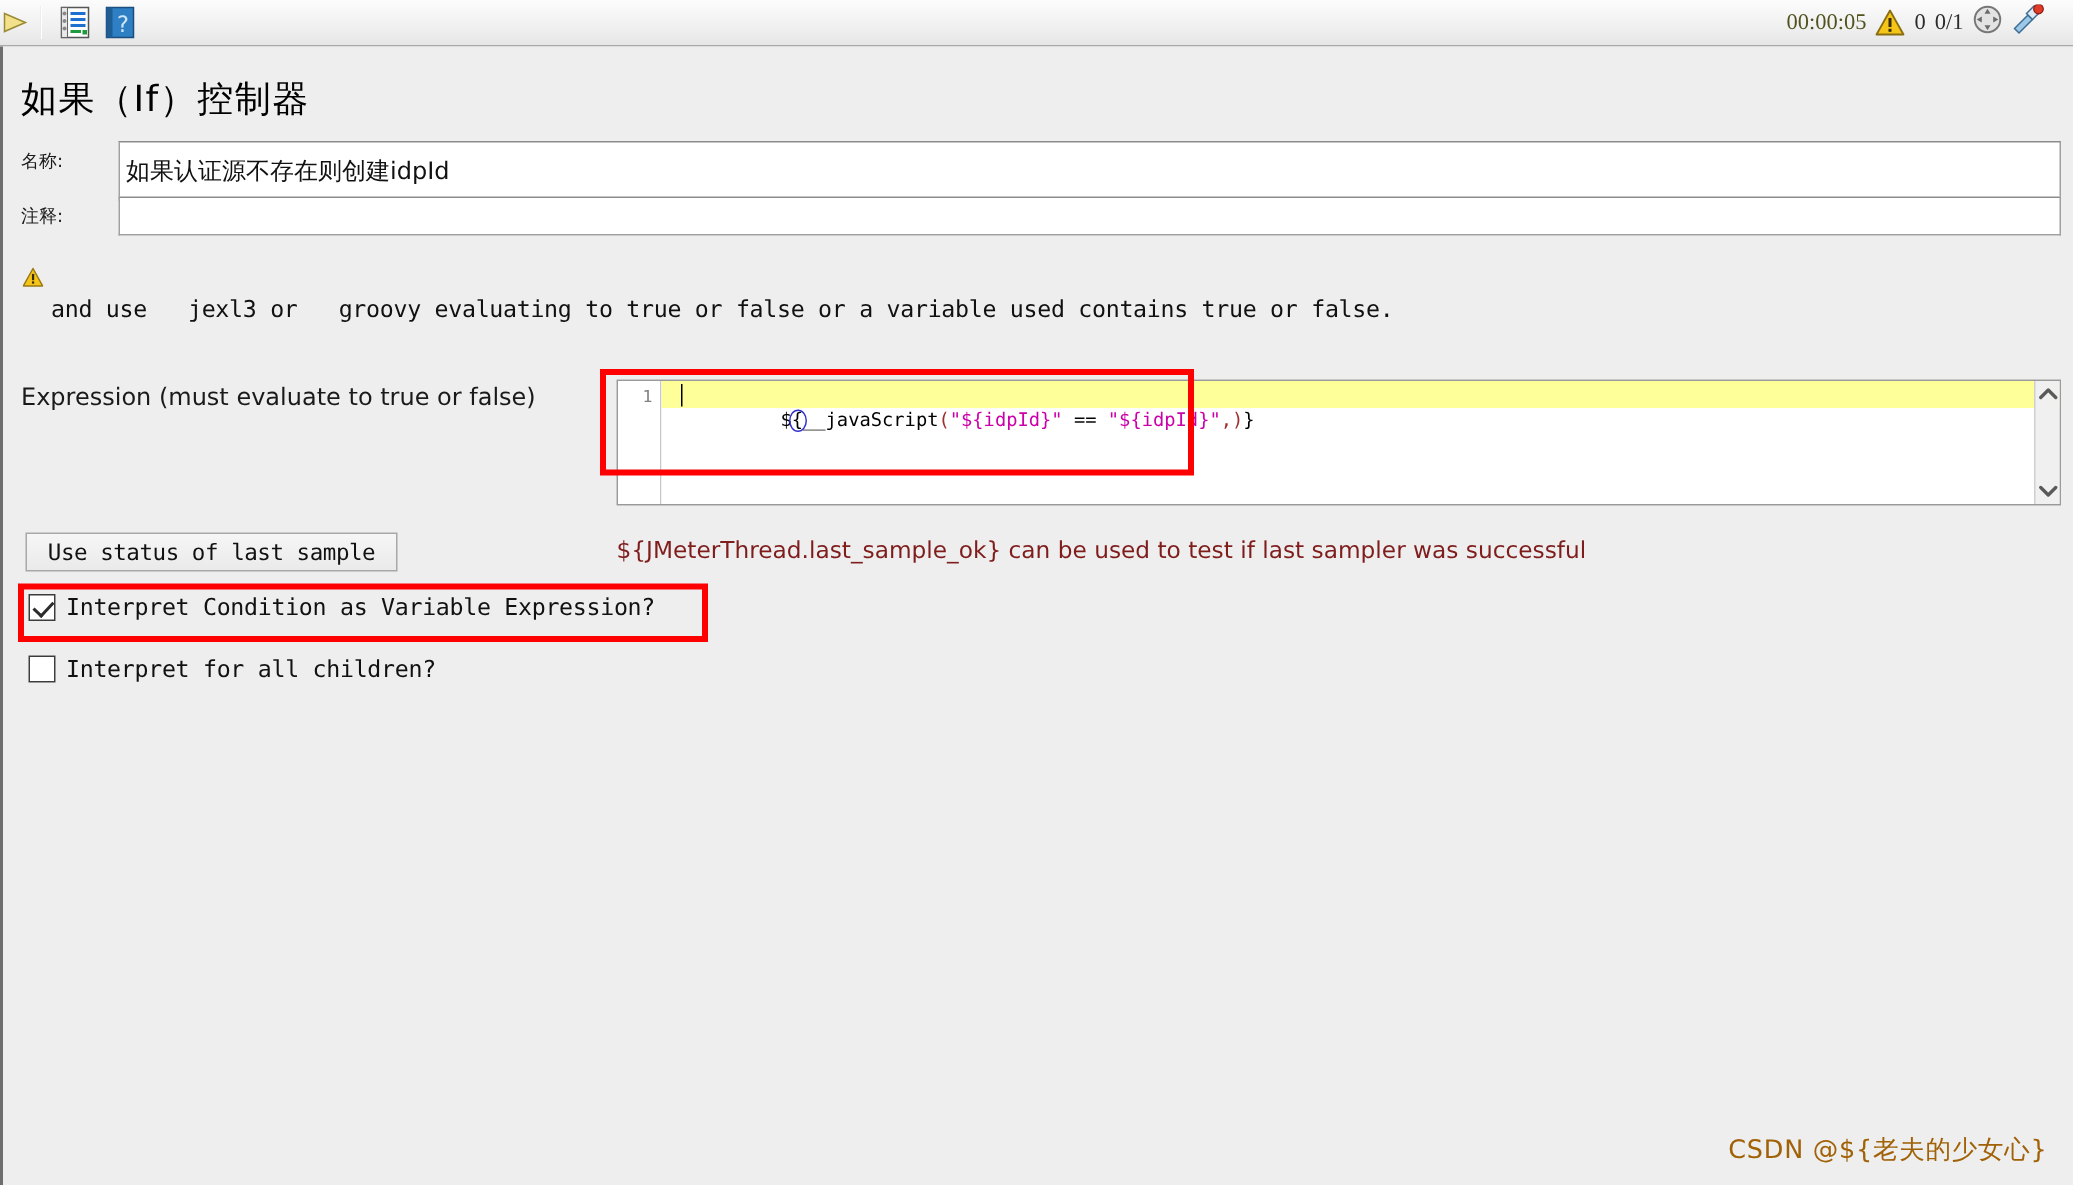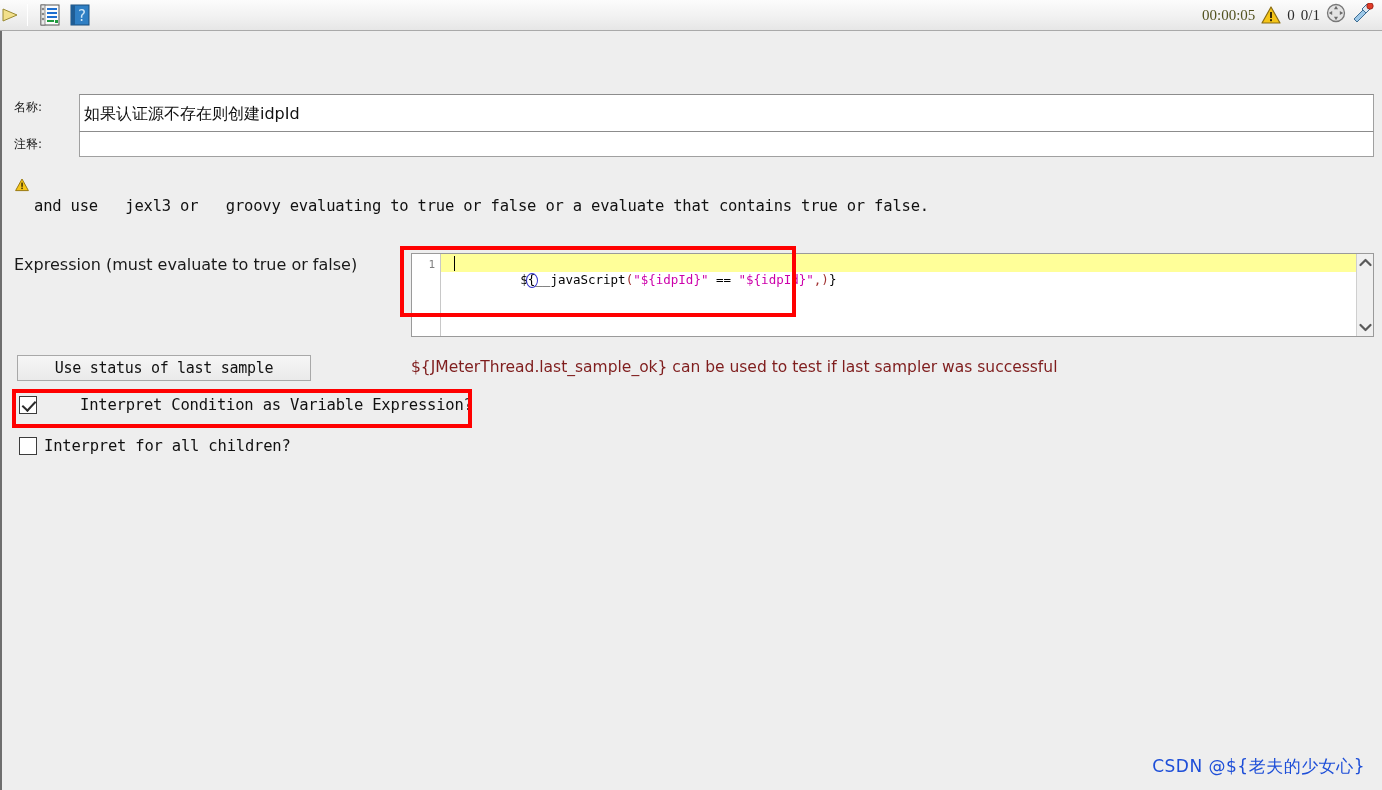--- a/index.html
+++ b/index.html
@@ -34,21 +34,21 @@
   .icon-play {
     width: 20px; height: 22px; position: relative; margin-left: 1px;
   }
   .icon-play svg { display:block; }
 
   .icon-notes { width: 24px; height: 24px; margin: 0 4px; }
   .icon-help  { width: 22px; height: 24px; margin: 0 3px; }
 
   .tb-right {
     margin-left: auto; display: flex; align-items: center;
-    padding-right: 8px; gap: 6px;
+    padding-right: 19px; gap: 6px;
     font-family: "Liberation Serif", serif;
     font-size: 15px; color: #3b3b18;
   }
   .tb-time { color: #52521f; letter-spacing: 0px; font-size:15px; }
   .warn-tri { display:block; }
   .tb-num { color: #2a2a2a; font-size: 15px; }
   .icon-circle { width: 20px; height: 20px; }
   .icon-brush  { width: 22px; height: 20px; }
 
   
@@ -190,21 +190,21 @@
   .vs-btn {
     width: 17px; height: 17px;
     display: flex; align-items: center; justify-content: center;
   }
   .vs-up { position: absolute; top: 0; left: 0; }
   .vs-dn { position: absolute; bottom: 0; left: 0; }
 
   
   .btn {
     position: absolute; left: 15px; top: 324px;
-    width: 294px; height: 26px;
+    width: 248px; height: 26px;
     background: linear-gradient(#f6f6f6, #eaeaea);
     border: 1px solid #a8a8a8;
     font-family: "DejaVu Sans Mono", "Liberation Mono", monospace;
     font-size: 15px; color: #111;
     cursor: default;
     display: flex; align-items: center; justify-content: center;
     letter-spacing: -0.3px;
   }
 
   .hint {
@@ -215,21 +215,21 @@
   }
 
   
   .cbrow {
     position: absolute;
     display: flex; align-items: center;
     font-family: "DejaVu Sans Mono", "Liberation Mono", monospace;
     font-size: 15.5px; color: #111;
     letter-spacing: -0.2px;
   }
-  .cb-1 { left: 17px; top: 365px; gap: 36px; }
+  .cb-1 { left: 17px; top: 365px; }
   .cb-2 { left: 17px; top: 406px; }
   .cbox {
     width: 18px; height: 18px;
     background: #ffffff;
     border: 1px solid #3c3c3c;
     margin-right: 7px;
     position: relative;
     flex: 0 0 18px;
   }
   .cbox.checked::after {
@@ -249,21 +249,21 @@
     pointer-events: none;
   }
   .redbox-expr { left: 398px; top: 215px; width: 396px; height: 71px; }
   .redbox-cb   { left: 10px;  top: 358px; width: 460px; height: 39px; }
 
   
   .watermark {
     position: absolute; right: 17px; bottom: 12px;
     font-family: "DejaVu Sans", "Liberation Sans", sans-serif;
     font-size: 17px;
-    color: #1d4ed8;
+    color: #a16207;
     letter-spacing: 0.5px;
     user-select: none;
   }
 </style>
 </head>
 <body>
 
 <div id="app">
 
   <div class="toolbar">
@@ -330,36 +330,37 @@
           <path d="M2 16 L11 7 L14 10 L5 19 Z" fill="#9dc8e8" stroke="#3d6d93" stroke-width="1"></path>
           <path d="M10 6 L15 1 L19 5 L14 10 Z" fill="#dfe9f2" stroke="#3d6d93" stroke-width="1"></path>
           <circle cx="18" cy="3" r="3.2" fill="#e03b28" stroke="#8e1c10" stroke-width="0.8"></circle>
         </svg>
       </span>
     </div>
   </div>
 
   <div class="panel">
 
+    <div class="page-title">如果（If）控制器</div>
 
     <div class="lbl lbl-name">名称:</div>
     <input class="field field-name" type="text" value="如果认证源不存在则创建idpId" style="">
 
     <div class="lbl lbl-comment">注释:</div>
     <input class="field field-comment" type="text" value="" style="">
 
     <div class="warn-wrap">
       <span class="warn-icon">
         <svg width="14" height="14" viewBox="0 0 14 14">
           <polygon points="7,1 13.4,12.6 0.6,12.6" fill="#f5c518" stroke="#9a7a12" stroke-width="1" stroke-linejoin="round"></polygon>
           <rect x="6.3" y="4.6" width="1.5" height="4.2" fill="#3a2d05"></rect>
           <rect x="6.3" y="9.6" width="1.5" height="1.5" fill="#3a2d05"></rect>
         </svg>
       </span>
-      <div class="warn-text" style="top:25px;">and use   jexl3 or   groovy evaluating to true or false or a evaluate that contains true or false.</div>
+      <div class="warn-text" style="top:25px;">and use   jexl3 or   groovy evaluating to true or false or a variable used contains true or false.</div>
     </div>
 
     <div class="lbl-expr">Expression (must evaluate to true or false)</div>
 
     <div class="editor">
       <div class="gutter">
         <span>1</span>
       </div>
       <div class="code-area">
         <div class="code-line-hl"></div>

